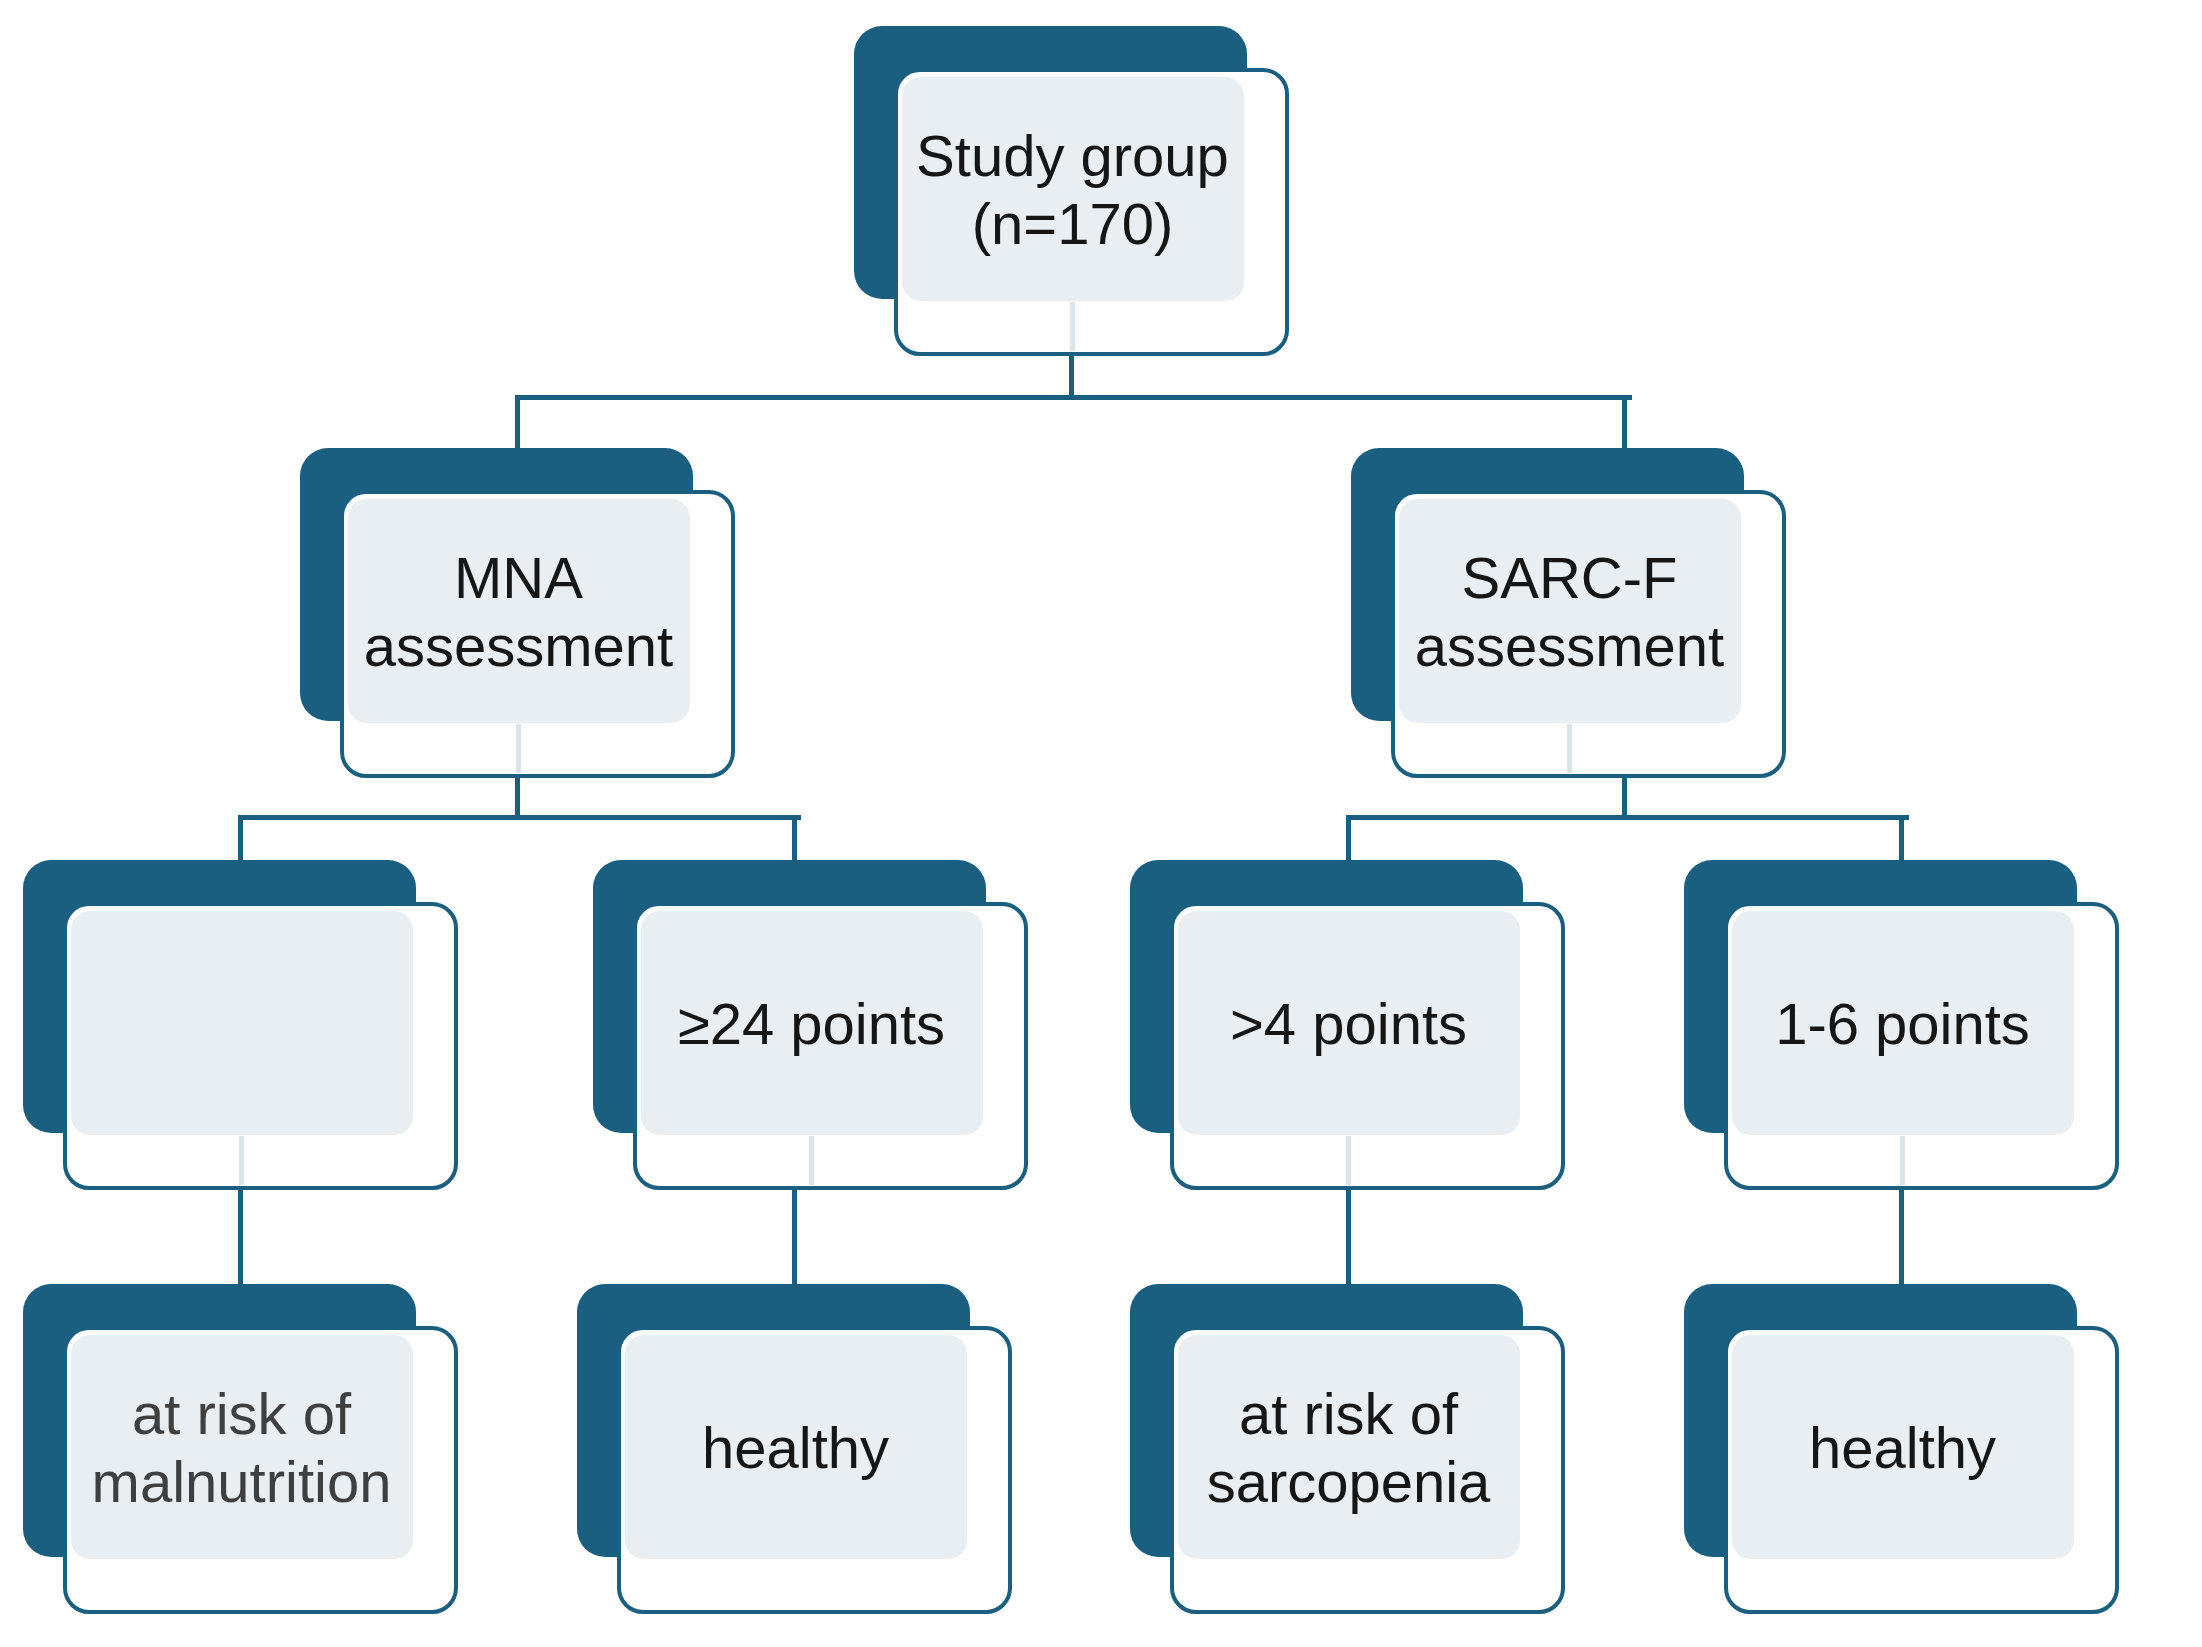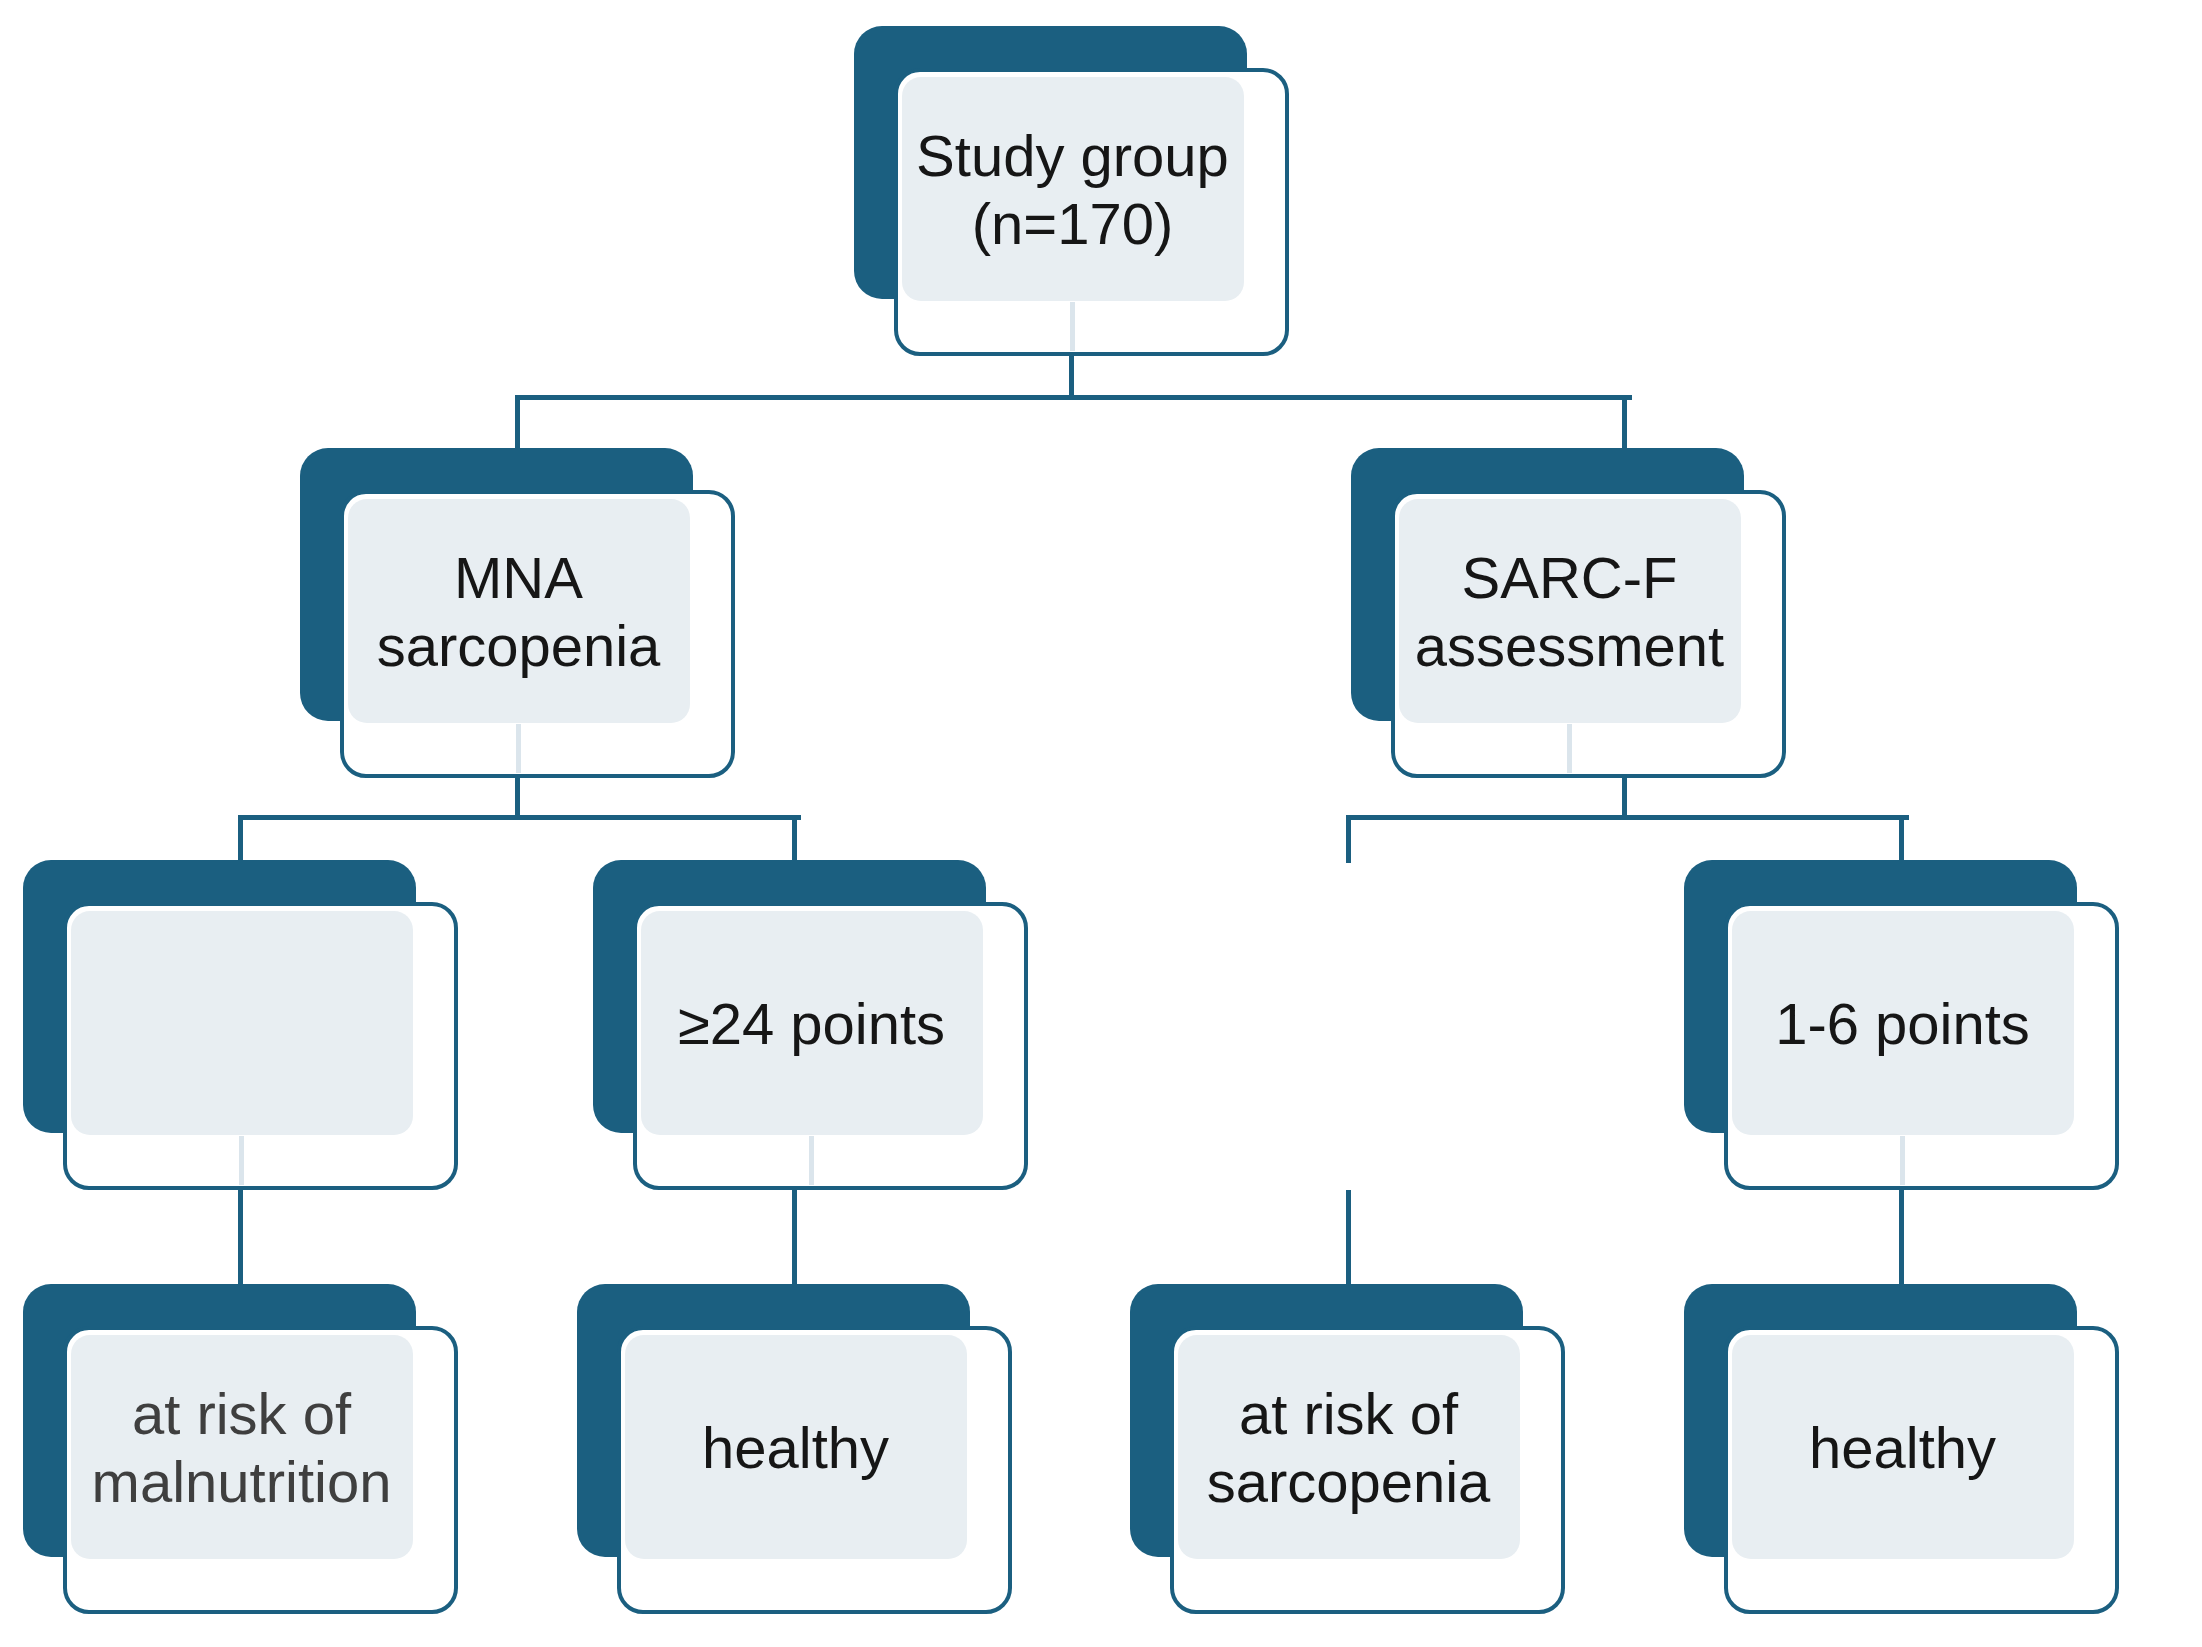--- a/index.html
+++ b/index.html
@@ -89,21 +89,21 @@
     <div class="label">Study group
 (n=170)</div>
   </div>
 
   <div class="node" style="left:340px;top:490px">
     <div class="back"></div>
     <div class="front"></div>
     <div class="panel"></div>
     <div class="stub"></div>
     <div class="label">MNA
-sarcopenia</div>
+assessment</div>
   </div>
 
   <div class="node" style="left:1391px;top:490px">
     <div class="back"></div>
     <div class="front"></div>
     <div class="panel"></div>
     <div class="stub"></div>
     <div class="label">SARC-F
 assessment</div>
   </div>
@@ -116,20 +116,27 @@
   </div>
 
   <div class="node" style="left:633px;top:902px">
     <div class="back"></div>
     <div class="front"></div>
     <div class="panel"></div>
     <div class="stub"></div>
     <div class="label">≥24 points</div>
   </div>
 
+  <div class="node" style="left:1170px;top:902px">
+    <div class="back"></div>
+    <div class="front"></div>
+    <div class="panel"></div>
+    <div class="stub"></div>
+    <div class="label">&gt;4 points</div>
+  </div>
 
   <div class="node" style="left:1724px;top:902px">
     <div class="back"></div>
     <div class="front"></div>
     <div class="panel"></div>
     <div class="stub"></div>
     <div class="label">1-6 points</div>
   </div>
 
   <div class="node" style="left:63px;top:1326px">

